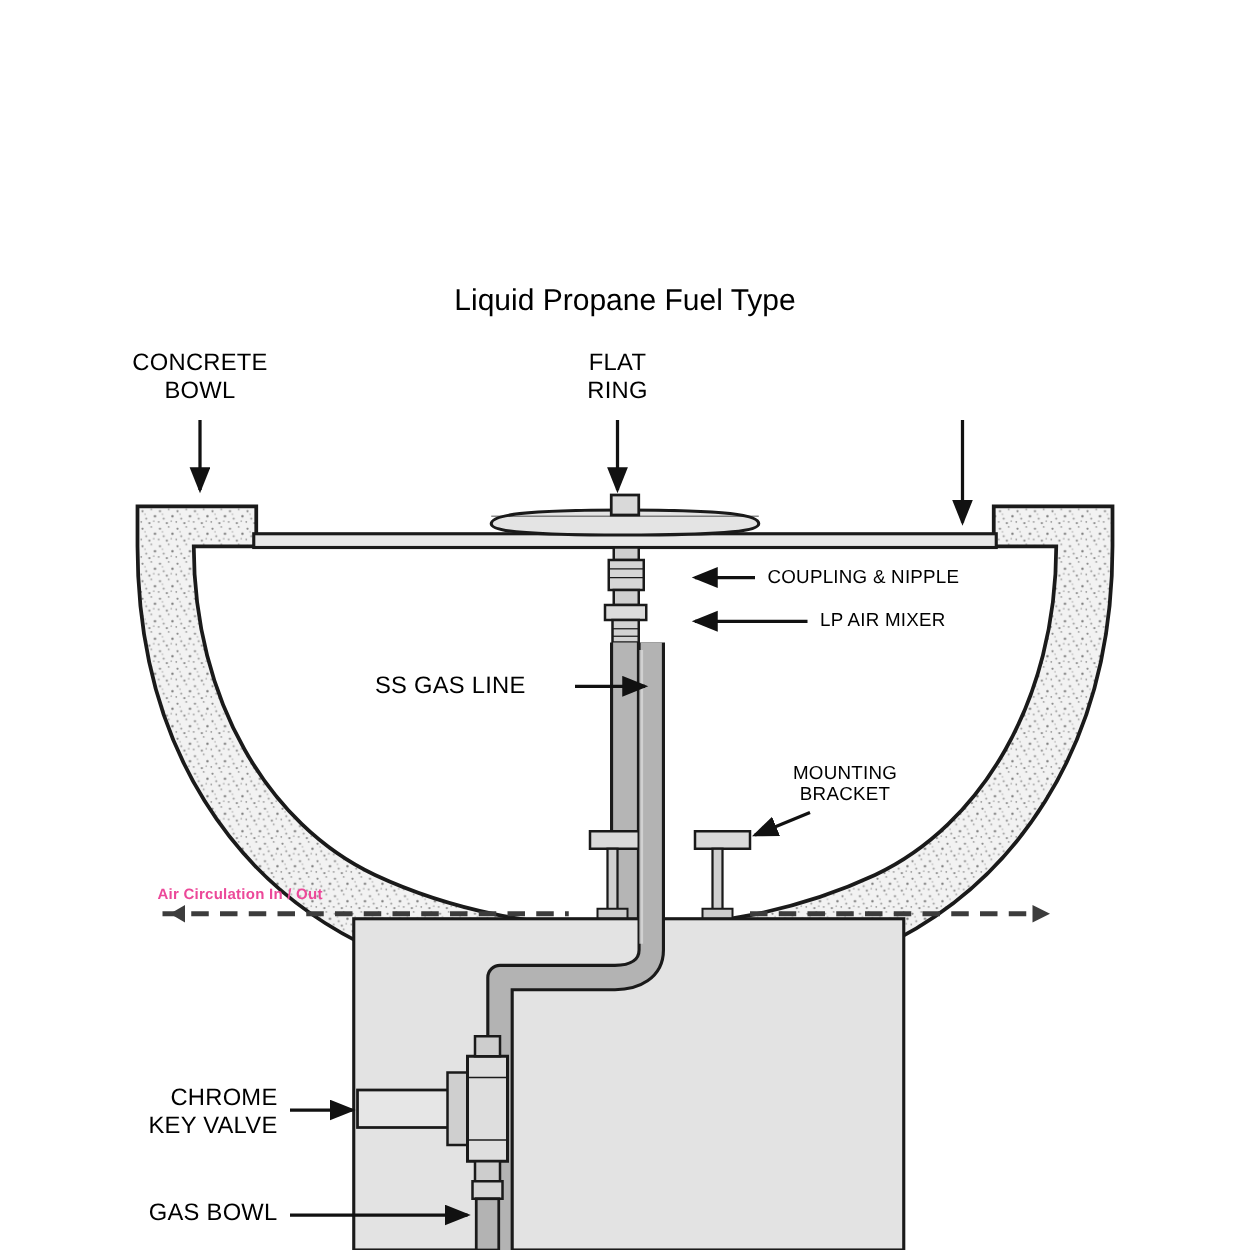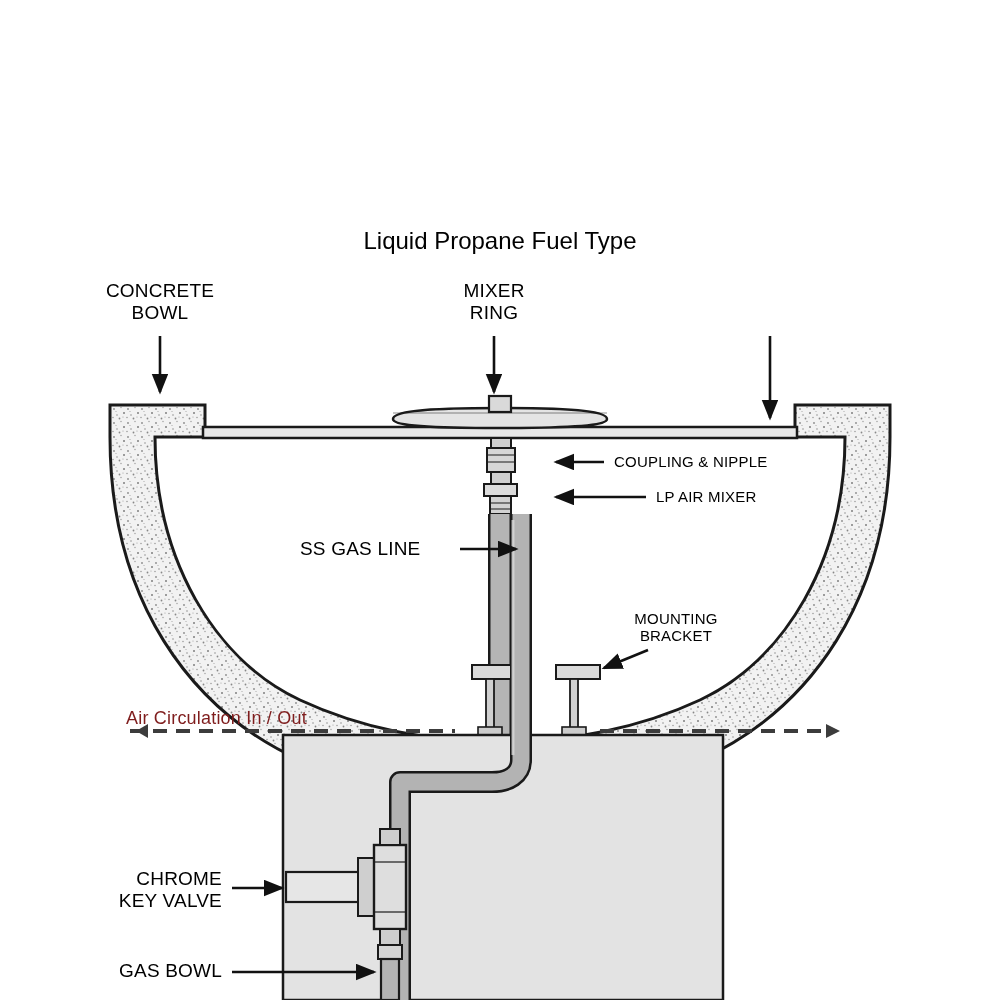--- a/index.html
+++ b/index.html
@@ -50,23 +50,23 @@
     line-height: 1.15;
     white-space: pre-line;
   }
   .lbl-lg { font-size: 19px; letter-spacing: 0.2px; }
   .lbl-md { font-size: 15px; letter-spacing: 0.2px; }
   .center { text-align: center; }
   .right { text-align: right; }
   .left { text-align: left; }
   .air-lbl {
     position: absolute;
-    font-size: 18px;
-    font-weight: normal;
-    color: #7f1d1d;
+    font-size: 12px;
+    font-weight: bold;
+    color: #ec4899;
     letter-spacing: 0.2px;
   }
 </style>
 </head>
 <body>
 
 <div id="page">
 
   <div class="subtitle">Liquid Propane Fuel Type</div>
 
@@ -193,21 +193,21 @@
       <line x1="460" y1="549" x2="516" y2="549" marker-end="url(#arrowhead)"></line>
       <line x1="648" y1="650" x2="604" y2="668" marker-end="url(#arrowhead)"></line>
       <line x1="232" y1="888" x2="282" y2="888" marker-end="url(#arrowhead)"></line>
       <line x1="232" y1="972" x2="374" y2="972" marker-end="url(#arrowhead)"></line>
     </g>
   </svg>
 
   <div class="lbl lbl-lg center" style="left:60px; top:280px; width:200px;">CONCRETE
 BOWL</div>
 
-  <div class="lbl lbl-lg center" style="left:414px; top:280px; width:160px;">MIXER
+  <div class="lbl lbl-lg center" style="left:414px; top:280px; width:160px;">FLAT
 RING</div>
 
 
   <div class="lbl lbl-md left" style="left:614px; top:453px;">COUPLING &amp; NIPPLE</div>
 
   <div class="lbl lbl-md left" style="left:656px; top:488px;">LP AIR MIXER</div>
 
   <div class="lbl lbl-lg left" style="left:300px; top:538px;">SS GAS LINE</div>
 
   <div class="lbl lbl-md center" style="left:596px; top:610px; width:160px;">MOUNTING

